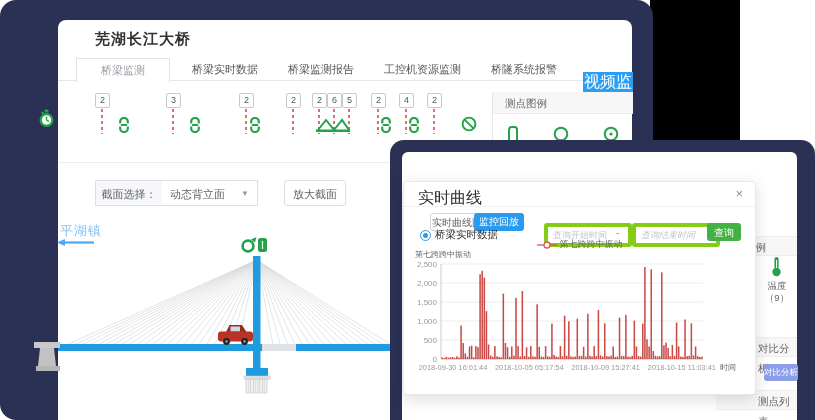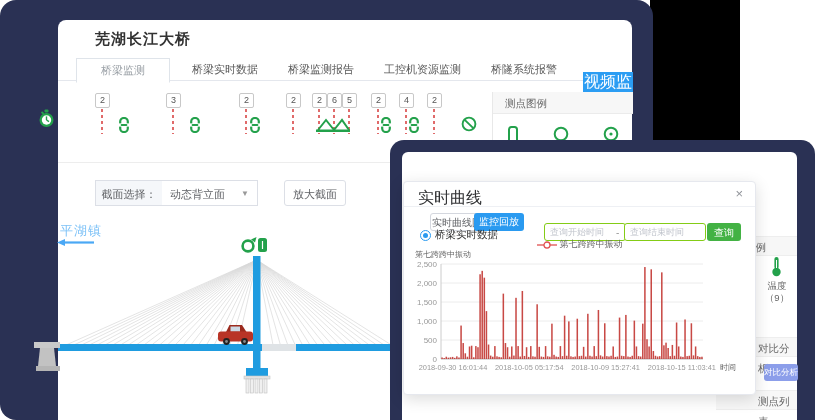--- a/index.html
+++ b/index.html
@@ -55,21 +55,21 @@
          box-shadow:0 4px 16px rgba(0,0,0,.14);z-index:5}
   .modal-title{position:absolute;left:14px;top:6px;font-size:16px;color:#303133}
   .modal-close{position:absolute;right:12px;top:4px;font-size:13px;color:#909399;cursor:pointer}
   .modal-hline{position:absolute;left:0;top:24px;width:100%;height:1px;background:#eef0f4}
   .mtab{position:absolute;top:31px;height:18px;font-size:10px;text-align:center;line-height:18px;border-radius:3px;cursor:pointer;box-sizing:border-box}
   .mtab.plain{left:26px;width:54px;border:1px solid #d4d7de;color:#606266;background:#fff}
   .mtab.blue{left:70px;width:50px;background:#2a9af0;color:#fff}
   .radio{position:absolute;left:16px;top:48px;width:9px;height:9px;border:1px solid #2a9af0;border-radius:50%;cursor:pointer}
   .radio::after{content:"";position:absolute;left:2px;top:2px;width:5px;height:5px;border-radius:50%;background:#2a9af0}
   .radio-label{position:absolute;left:31px;top:46px;font-size:10.5px;color:#333}
-  .m-input{position:absolute;top:41px;width:70px;height:16px;border:1px solid #84cc16;border-radius:3px;
+  .m-input{position:absolute;top:41px;width:70px;height:16px;border:4px solid #84cc16;border-radius:3px;
            font-size:9px;color:#666;padding:0 5px;font-family:inherit}
   .m-input::placeholder{color:#c0c4cc}
   .m-sep{position:absolute;left:212px;top:45px;font-size:10px;color:#999}
   .query-btn{position:absolute;left:303px;top:41px;width:34px;height:18px;background:#43b244;color:#fff;border:none;
              font-size:10px;border-radius:3px;cursor:pointer;font-family:inherit;line-height:18px;text-align:center}
   .chart-legend{position:absolute;left:0;top:56px;width:100%;text-align:center;font-size:9px;color:#666;z-index:6}
   .chart-legend svg{vertical-align:-2px;margin-right:3px}
 </style>
 </head>
 <body>
@@ -281,21 +281,21 @@
 <div class="abs modal">
   <div class="modal-title">实时曲线</div>
   <div class="modal-close">×</div>
   <div class="modal-hline"></div>
   <div class="mtab plain">实时曲线图</div>
   <div class="mtab blue">监控回放</div>
   <div class="radio"></div>
   <div class="radio-label">桥梁实时数据</div>
   <input class="m-input" style="left: 140px;" placeholder="查询开始时间">
   <div class="m-sep">-</div>
-  <input class="m-input" style="left: 220px;" placeholder="查询结束时间">
+  <input class="m-input" style="left: 228px; font-style: italic;" placeholder="查询结束时间">
   <button class="query-btn">查询</button>
   <div class="chart-legend">
     <svg width="20" height="8">
         <line x1="0" y1="4" x2="20" y2="4" stroke="#e05050" stroke-width="1.3"></line>
         <circle cx="10" cy="4" r="3" fill="#fff" stroke="#e05050" stroke-width="1.3"></circle>
       </svg><span>第七跨跨中振动</span>
   </div>
   <svg id="chart-svg" style="position:absolute;left:3px;top:65px" width="346" height="140" viewBox="0 0 346 140">
       <line x1="34" y1="112" x2="296" y2="112" stroke="#b9b9b9" stroke-width="1"></line>
       <text x="30" y="114.5" text-anchor="end" font-size="8" fill="#999">0</text>

